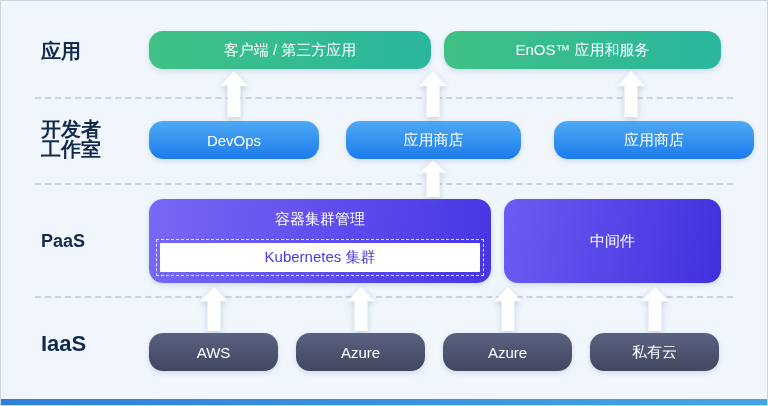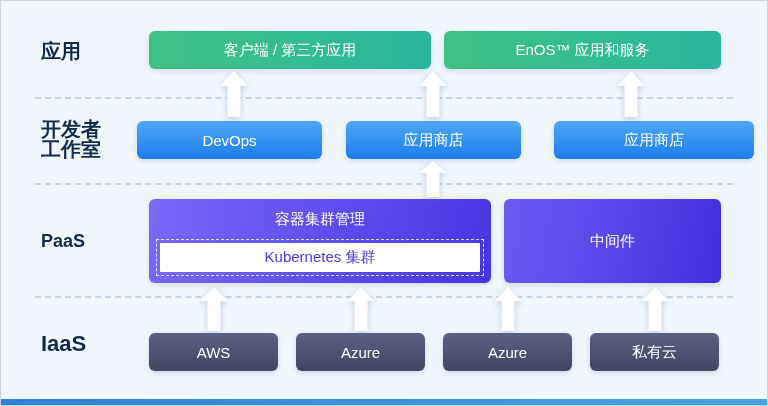--- a/index.html
+++ b/index.html
@@ -10,21 +10,21 @@
   .sep {
     position:absolute; left:34px; right:34px; height:0;
     border-top:2px dashed #c6d4e4; z-index:1;
   }
   .row-label {
     position:absolute; left:40px; color:#12294e; font-weight:bold;
     font-size:20px; line-height:20px; z-index:2;
   }
   .box {
     position:absolute; display:flex; align-items:center; justify-content:center;
-    color:#ffffff; font-size:15px; border-radius:6px; z-index:2;
+    color:#ffffff; font-size:15px; border-radius:14px; z-index:2;
     box-shadow:0 2px 5px rgba(110,140,180,0.25); text-align:center;
   }
   .green  { background:linear-gradient(90deg,#3fc184,#2ab69e); height:38px; top:30px; }
   .blue   { background:linear-gradient(180deg,#4ea9f5,#1d7bec); height:38px; top:120px; }
   .purple { background:linear-gradient(100deg,#7a68f7,#4636e3); top:198px; height:84px; }
   .purple-mid { background:linear-gradient(100deg,#6d5cf2,#4030dd); top:198px; height:84px;text-align:center; }
   .dark   { background:linear-gradient(180deg,#5a6180,#414760); height:38px; top:332px; width:129px; }
 
   .cluster { flex-direction:column; justify-content:flex-start; }
   .cluster-title { height:40px; display:flex; align-items:center; justify-content:center; width:100%; }
@@ -58,21 +58,21 @@
   <div class="row-label" style="top:118px">
     <span style="display:block">开发者</span>
     <span style="display:block">工作室</span>
   </div>
   <div class="row-label" style="top:230px; font-size:18px">PaaS</div>
   <div class="row-label" style="top:333px; font-size:22px">IaaS</div>
 
   <div class="box green" style="left:148px; width:282px">客户端 / 第三方应用</div>
   <div class="box green" style="left:443px; width:277px">EnOS™ 应用和服务</div>
 
-  <div class="box blue" style="left:136px; width:185px">DevOps</div>
+  <div class="box blue" style="left:148px; width:170px">DevOps</div>
   <div class="box blue" style="left:345px; width:175px">应用商店</div>
   <div class="box blue" style="left:553px; width:200px">应用商店</div>
 
   <div class="box purple cluster" style="left:148px; width:342px">
     <div class="cluster-title">容器集群管理</div>
     <div class="k8s-dashed">
       <div class="k8s-white">Kubernetes 集群</div>
     </div>
   </div>
   <div class="box purple-mid" style="left:503px; width:217px">中间件</div>

